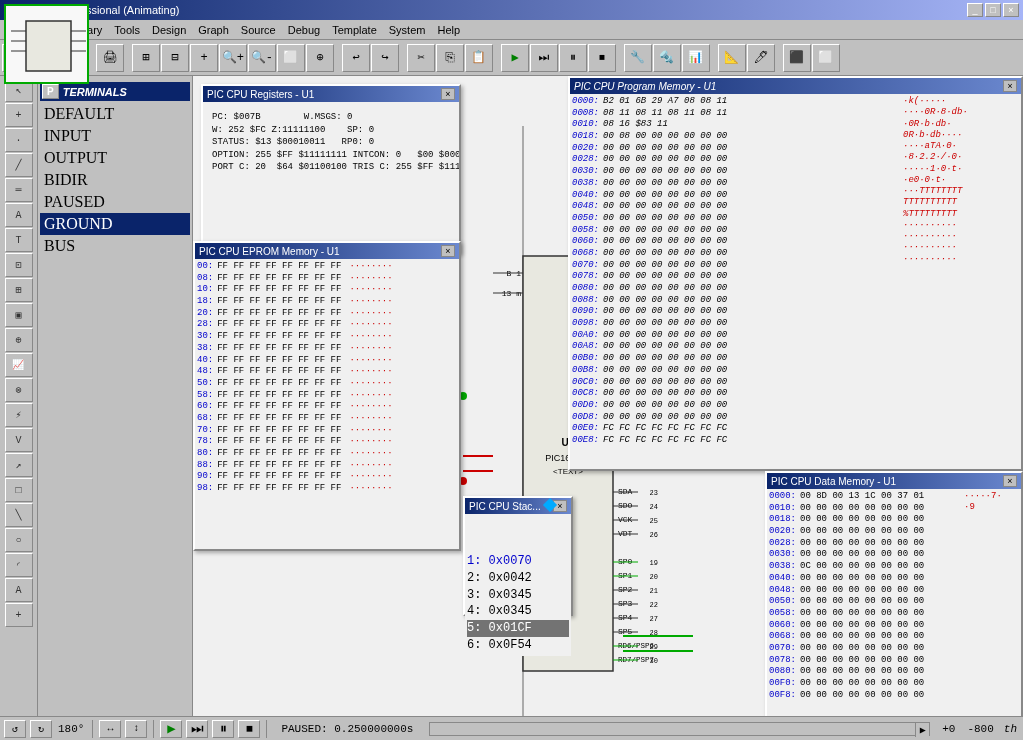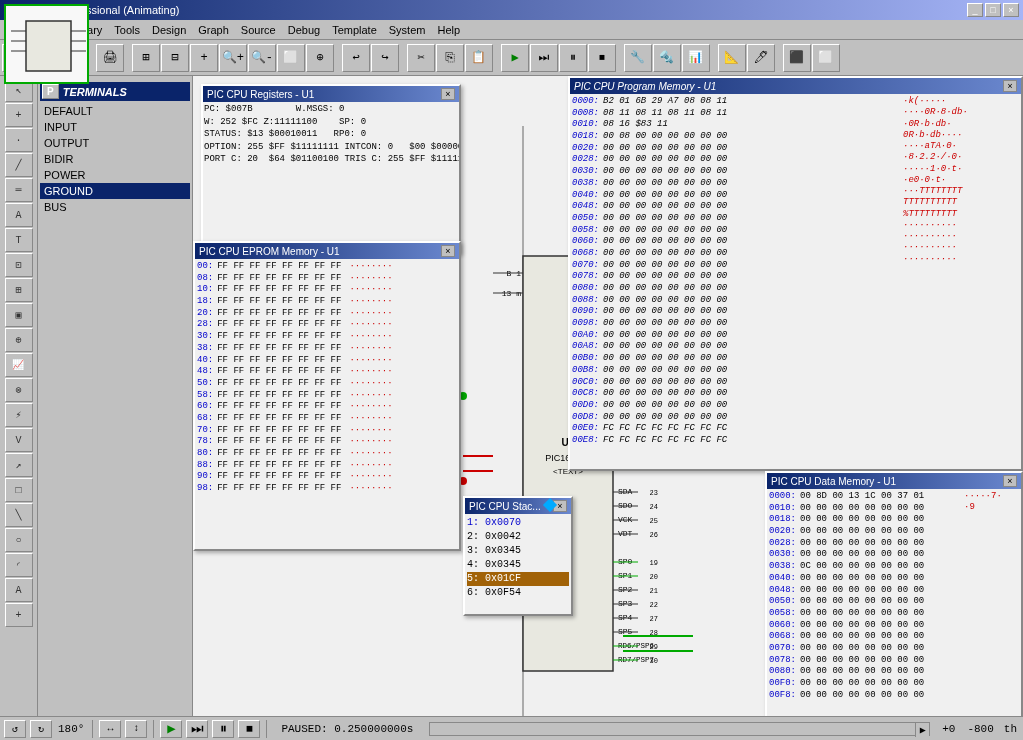--- a/index.html
+++ b/index.html
@@ -120,22 +120,22 @@
       background: #c0c0c0;
       border: 1px solid #888;
       border-top-color: #fff;
       border-left-color: #fff;
       padding: 1px 4px;
       font-size: 10px;
       margin-right: 4px;
     }
     .terminal-item {
       padding: 2px 4px;
-      font-size: 11px;
-      font-family: Liberation Sans, sans-serif;
+      font-size: 16px;
+      font-family: Liberation Serif, serif;
       cursor: pointer;
     }
     .terminal-item.selected {
       background: #0a246a;
       color: white;
     }
 
     
     #schematic-area {
       flex: 1;
@@ -395,21 +395,21 @@
       </svg>
     </div>
     <div id="terminals-header" style="margin-top:4px;">
       <span class="term-p">P</span>
       <span style="font-family:Arial;font-size:11px;font-weight:bold;font-style:italic;">TERMINALS</span>
     </div>
     <div class="terminal-item">DEFAULT</div>
     <div class="terminal-item">INPUT</div>
     <div class="terminal-item">OUTPUT</div>
     <div class="terminal-item">BIDIR</div>
-    <div class="terminal-item">POWER</div>
+    <div class="terminal-item">PAUSED</div>
     <div class="terminal-item selected">GROUND</div>
     <div class="terminal-item">BUS</div>
   </div>
 
   <div id="schematic-area">
 
     <svg id="schematic-svg">
 
       <line x1="330" y1="50" x2="330" y2="665" class="wire-gray"></line>
 
@@ -421,21 +421,21 @@
 
       <circle cx="270" cy="320" r="4" class="dot"></circle>
       <circle cx="270" cy="405" r="4" class="dot-red"></circle>
     </svg>
 
     <div class="debug-window" id="cpu-reg">
       <div class="debug-title">
         <span>PIC CPU Registers - U1</span>
         <div class="debug-close">×</div>
       </div>
-      <div class="debug-content" style="font-size:9px;line-height:1.35;padding:1px;">
+      <div class="debug-content" style="font-size:9px;line-height:1.35;padding:9px;">
         <div class="reg-row">  PC: $007B&nbsp;&nbsp;&nbsp;&nbsp;&nbsp;&nbsp;&nbsp;&nbsp;<span style="color:#000">W.MSGS: 0</span></div>
         <div class="reg-row">  W: 252 $FC Z:11111100&nbsp;&nbsp;&nbsp;&nbsp;SP: 0</div>
         <div class="reg-row">  STATUS: $13 $00010011&nbsp;&nbsp;&nbsp;RP0: 0</div>
         <div class="reg-row">  OPTION: 255 $FF $11111111&nbsp;INTCON:&nbsp;0&nbsp;&nbsp;&nbsp;$00 $00000000</div>
         <div class="reg-row">  PORT C: 20&nbsp;&nbsp;$64 $01100100&nbsp;TRIS C: 255 $FF $11111111</div>
       </div>
     </div>
 
     <div class="debug-window" id="eprom-mem" style="top:165px;left:0px;width:268px;height:310px;">
       <div class="debug-title">
@@ -805,26 +805,26 @@
           <div>··········</div>
         </div>
       </div>
     </div>
 
     <div class="debug-window" id="stack-win" style="top:420px;left:270px;width:110px;height:120px;">
       <div class="debug-title">
         <span>PIC CPU Stac...</span>
         <div class="debug-close">×</div>
       </div>
-      <div class="debug-content" style="font-size:10px;line-height:1.4;">
+      <div class="debug-content" style="font-size:12px;line-height:1.4;margin-top:37px;">
         <div style="color:#0000cc;">1: 0x0070</div>
         <div>2: 0x0042</div>
         <div>3: 0x0345</div>
         <div>4: 0x0345</div>
-        <div style="background:#a16207;color:white;">5: 0x01CF</div>
+        <div style="background:#737373;color:white;">5: 0x01CF</div>
         <div>6: 0x0F54</div>
       </div>
 
       <div style="position:absolute;top:2px;right:16px;width:10px;height:10px;background:#00aaff;transform:rotate(45deg);"></div>
     </div>
 
     <div class="debug-window" id="data-mem" style="top:395px;right:0px;width:258px;height:275px;">
       <div class="debug-title">
         <span>PIC CPU Data Memory - U1</span>
         <div class="debug-close">×</div>
@@ -935,14 +935,14 @@
   <div class="status-btn" style="font-size:14px;">⏸</div>
   <div class="status-btn" style="font-size:14px;">⏹</div>
   <div class="status-sep"></div>
   <span style="padding:0 8px;">PAUSED: 0.250000000s</span>
 
   <div style="flex:1;height:14px;background:#c0c0c0;border:1px solid #888;margin:0 4px;position:relative;">
     <div style="position:absolute;right:0;top:0;width:14px;height:14px;background:#c0c0c0;border-left:1px solid #888;display:flex;align-items:center;justify-content:center;font-size:10px;">▶</div>
   </div>
   <span style="padding:0 4px;">+0</span>
   <span style="padding:0 4px;">-800</span>
-  <span style="padding:0 2px;">th</span>
+  <span style="padding:0 2px;font-style:italic;">th</span>
 </div>
 
 </body></html>

